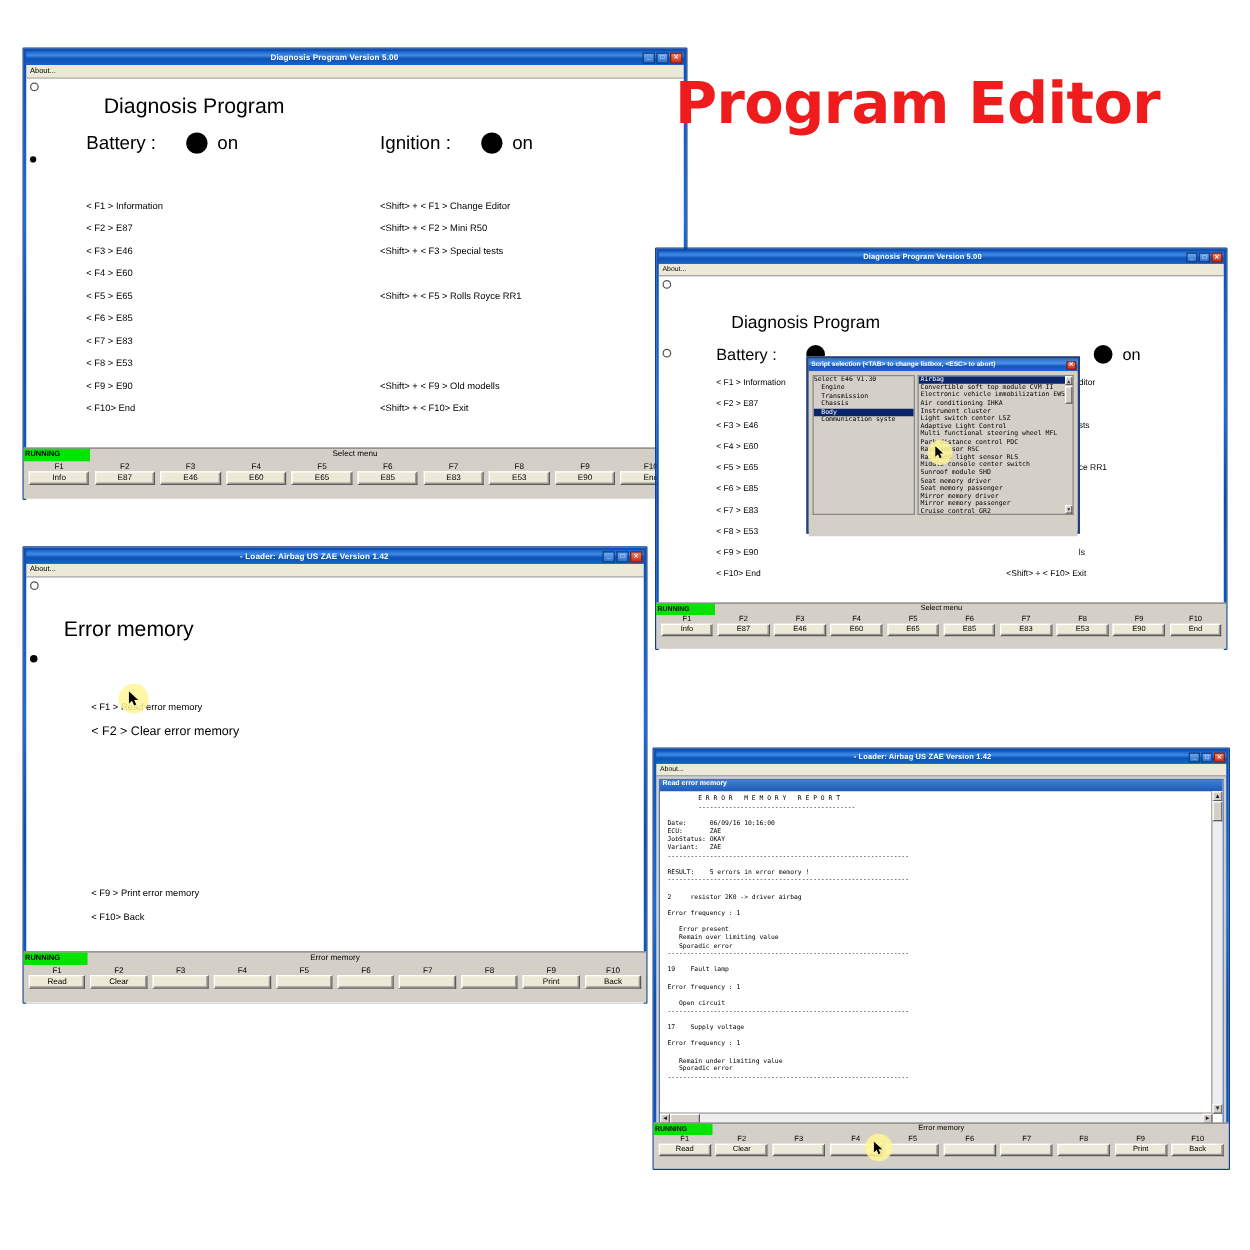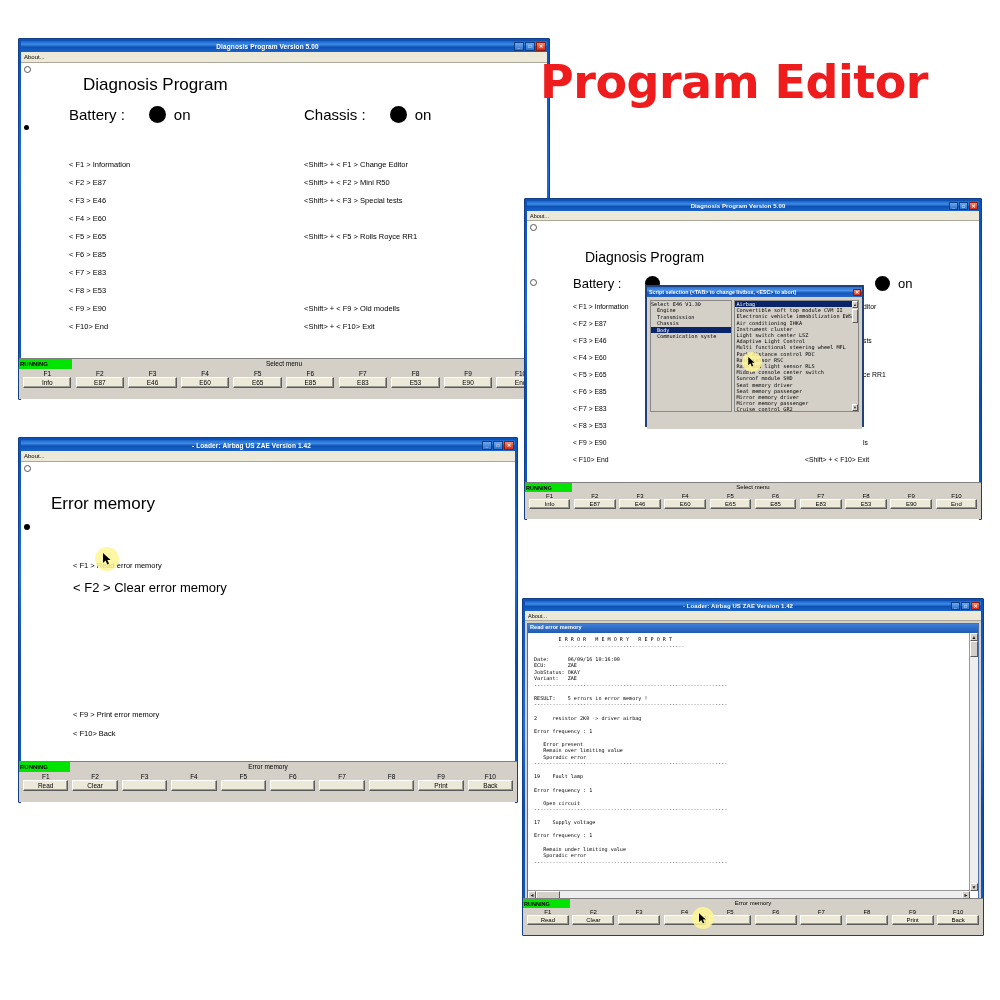--- a/index.html
+++ b/index.html
@@ -91,21 +91,21 @@
     <span class="dot" style="position:absolute;left:3px;top:62px;width:5px;height:5px;"></span>
 
     <div style="position:absolute;left:62px;top:12px;font-size:17px;color:#000;">Diagnosis Program</div>
 
     <div style="position:absolute;left:48px;top:43px;display:flex;align-items:center;gap:8px;">
       <span style="font-size:15px;">Battery :</span>
       <span class="dot" style="width:17px;height:17px;margin-left:16px;"></span>
       <span style="font-size:15px;">on</span>
     </div>
     <div style="position:absolute;left:283px;top:43px;display:flex;align-items:center;gap:8px;">
-      <span style="font-size:15px;">Chassis  :</span>
+      <span style="font-size:15px;">Ignition  :</span>
       <span class="dot" style="width:17px;height:17px;margin-left:16px;"></span>
       <span style="font-size:15px;">on</span>
     </div>
 
     <div style="position:absolute;left:48px;top:97px;">
       <div style="height:18px;font-size:7.5px;">&lt; F1 &gt;  Information</div>
       <div style="height:18px;font-size:7.5px;">&lt; F2 &gt;  E87</div>
       <div style="height:18px;font-size:7.5px;">&lt; F3 &gt;  E46</div>
       <div style="height:18px;font-size:7.5px;">&lt; F4 &gt;  E60</div>
       <div style="height:18px;font-size:7.5px;">&lt; F5 &gt;  E65</div>
@@ -207,21 +207,21 @@
     <div class="mi">About...</div>
   </div>
   <div class="client" style="height:341px;position:relative;">
     <span class="circ-o" style="left:3px;top:3px;width:5px;height:5px;"></span>
     <span class="dot" style="position:absolute;left:3px;top:62px;width:6px;height:6px;"></span>
 
     <div style="position:absolute;left:30px;top:32px;font-size:17px;color:#000;">Error memory</div>
 
     <div style="position:absolute;left:52px;top:99px;">
       <div style="height:19px;font-size:7.5px;">&lt; F1 &gt;  Read error memory</div>
-      <div style="height:19px;font-size:13px;">&lt; F2 &gt;  Clear error memory</div>
+      <div style="height:19px;font-size:10px;">&lt; F2 &gt;  Clear error memory</div>
     </div>
     <div style="position:absolute;left:52px;top:248px;">
       <div style="height:19px;font-size:7.5px;">&lt; F9 &gt;  Print error memory</div>
       <div style="height:19px;font-size:7.5px;">&lt; F10&gt;  Back</div>
     </div>
 
     <div class="cursor" style="left:74px;top:85px;width:24px;height:24px;">
       <svg width="9" height="12" viewBox="0 0 9 12">
           <path d="M0,0 L0,10 L2.6,7.6 L4.3,11.4 L6,10.6 L4.3,7 L7.6,7 Z" fill="#000"></path>
         </svg>

